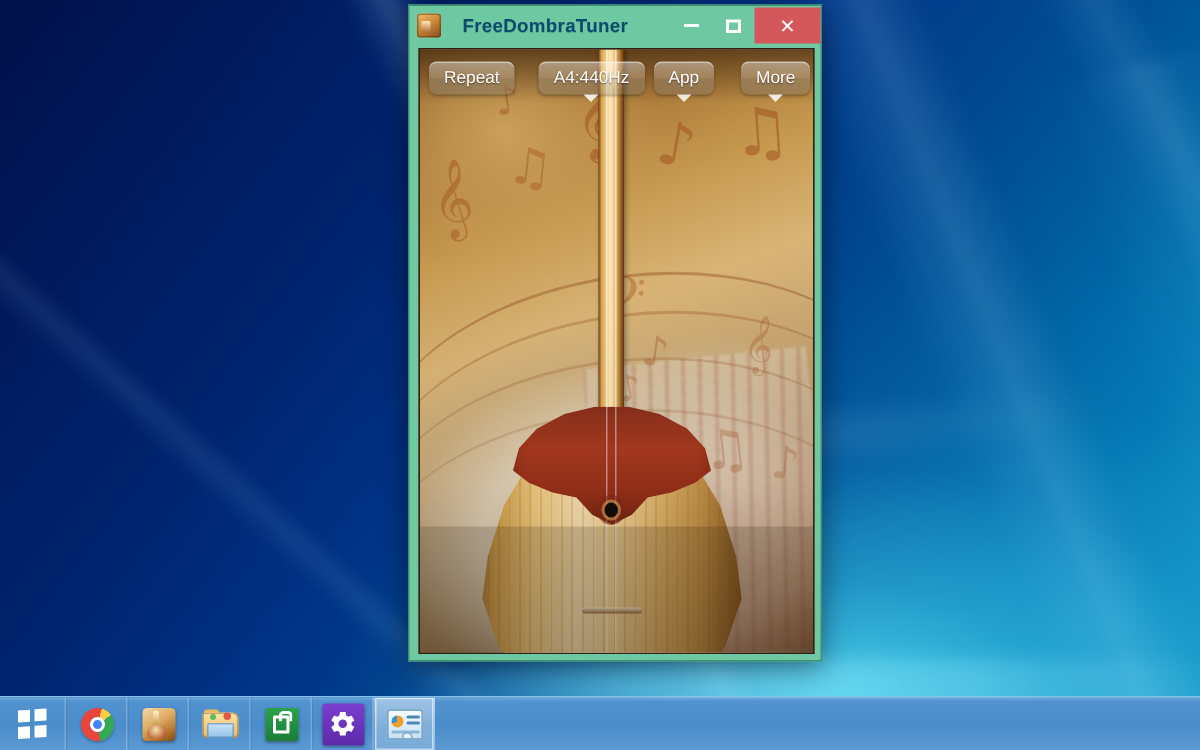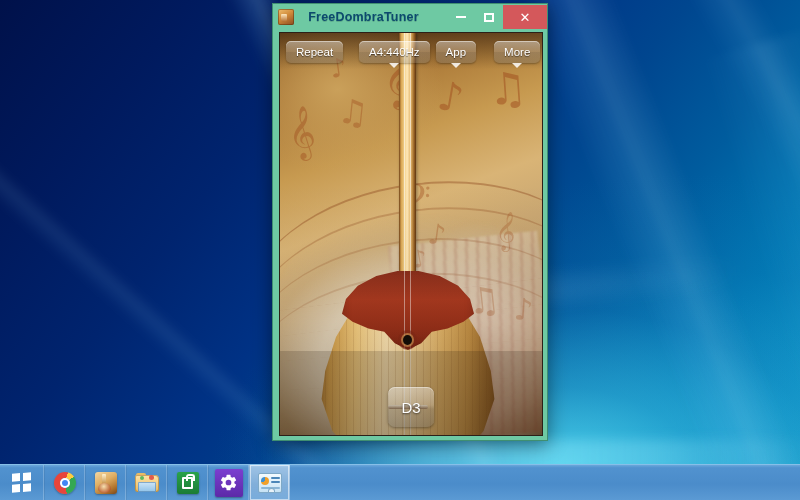--- a/index.html
+++ b/index.html
@@ -500,23 +500,20 @@
           <span>App</span>
           <span class="caret"></span>
         </div>
         <div class="tbtn" id="btn-more">
           <span>More</span>
           <span class="caret"></span>
         </div>
       </div>
 
       <div id="note-row">
-          <div class="nbtn">
-            <span>D3</span>
-          </div>
         </div>
 
     </div>
   </div>
 
   <div id="taskbar">
 
     <div class="tb-item" id="tb-start">
       <span id="win-logo">
         <i></i>

